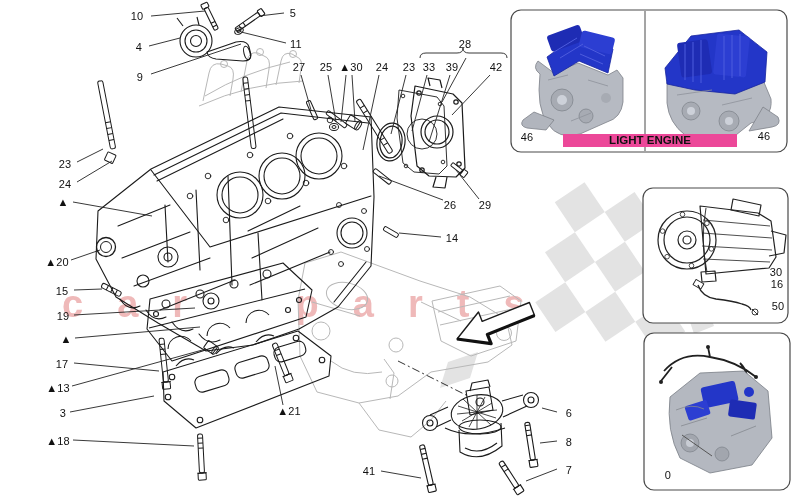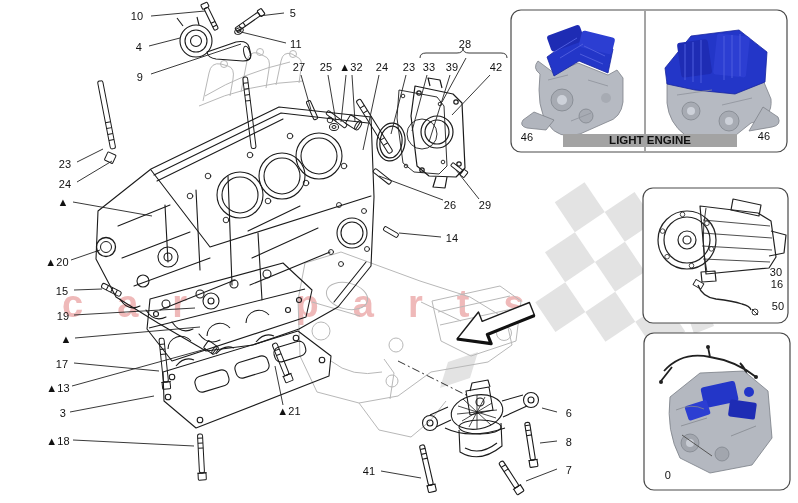--- a/index.html
+++ b/index.html
@@ -5,21 +5,21 @@
   html,body{margin:0;padding:0;background:#fff;}
   #stage{position:relative;width:798px;height:503px;background:#ffffff;overflow:hidden;
          font-family:"Liberation Sans",sans-serif;}
   .wm{position:absolute;z-index:1;color:#efb9b9;font-weight:700;line-height:1;white-space:nowrap;}
   #wm1{left:58px;top:186px;font-size:100px;letter-spacing:9px;}
   #wm2{left:62px;top:285px;font-size:38px;letter-spacing:34px;word-spacing:30px;}
   #art{position:absolute;left:0;top:0;z-index:2;}
   .co{position:absolute;z-index:3;transform:translate(-50%,-50%);
       font-size:11px;color:#111;white-space:nowrap;letter-spacing:0.2px;}
   #cap{position:absolute;z-index:4;left:563px;top:134px;width:174px;text-align:center;
-       background:#a3a3a3;font-weight:700;font-size:11.5px;line-height:1.15;color:#111;}
+       background:#ec4899;font-weight:700;font-size:11.5px;line-height:1.15;color:#111;}
 </style>
 </head>
 <body>
 
 <div id="stage">
 
   <div id="wm2" class="wm">car parts</div>
 
   <svg id="art" width="798" height="503" viewBox="0 0 798 503">
 
@@ -372,21 +372,21 @@
     </g>
   </svg>
 
   <div class="co" style="left:137px;top:16px">10</div>
   <div class="co" style="left:293px;top:13px">5</div>
   <div class="co" style="left:139px;top:47px">4</div>
   <div class="co" style="left:296px;top:44px">11</div>
   <div class="co" style="left:140px;top:77px">9</div>
   <div class="co" style="left:299px;top:67px">27</div>
   <div class="co" style="left:326px;top:67px">25</div>
-  <div class="co" style="left:351px;top:67px">▲32</div>
+  <div class="co" style="left:351px;top:67px">▲30</div>
   <div class="co" style="left:382px;top:67px">24</div>
   <div class="co" style="left:409px;top:67px">23</div>
   <div class="co" style="left:429px;top:67px">33</div>
   <div class="co" style="left:452px;top:67px">39</div>
   <div class="co" style="left:496px;top:67px">42</div>
   <div class="co" style="left:465px;top:44px">28</div>
   <div class="co" style="left:65px;top:164px">23</div>
   <div class="co" style="left:65px;top:184px">24</div>
   <div class="co" style="left:63px;top:202px">▲</div>
   <div class="co" style="left:57px;top:262px">▲20</div>

